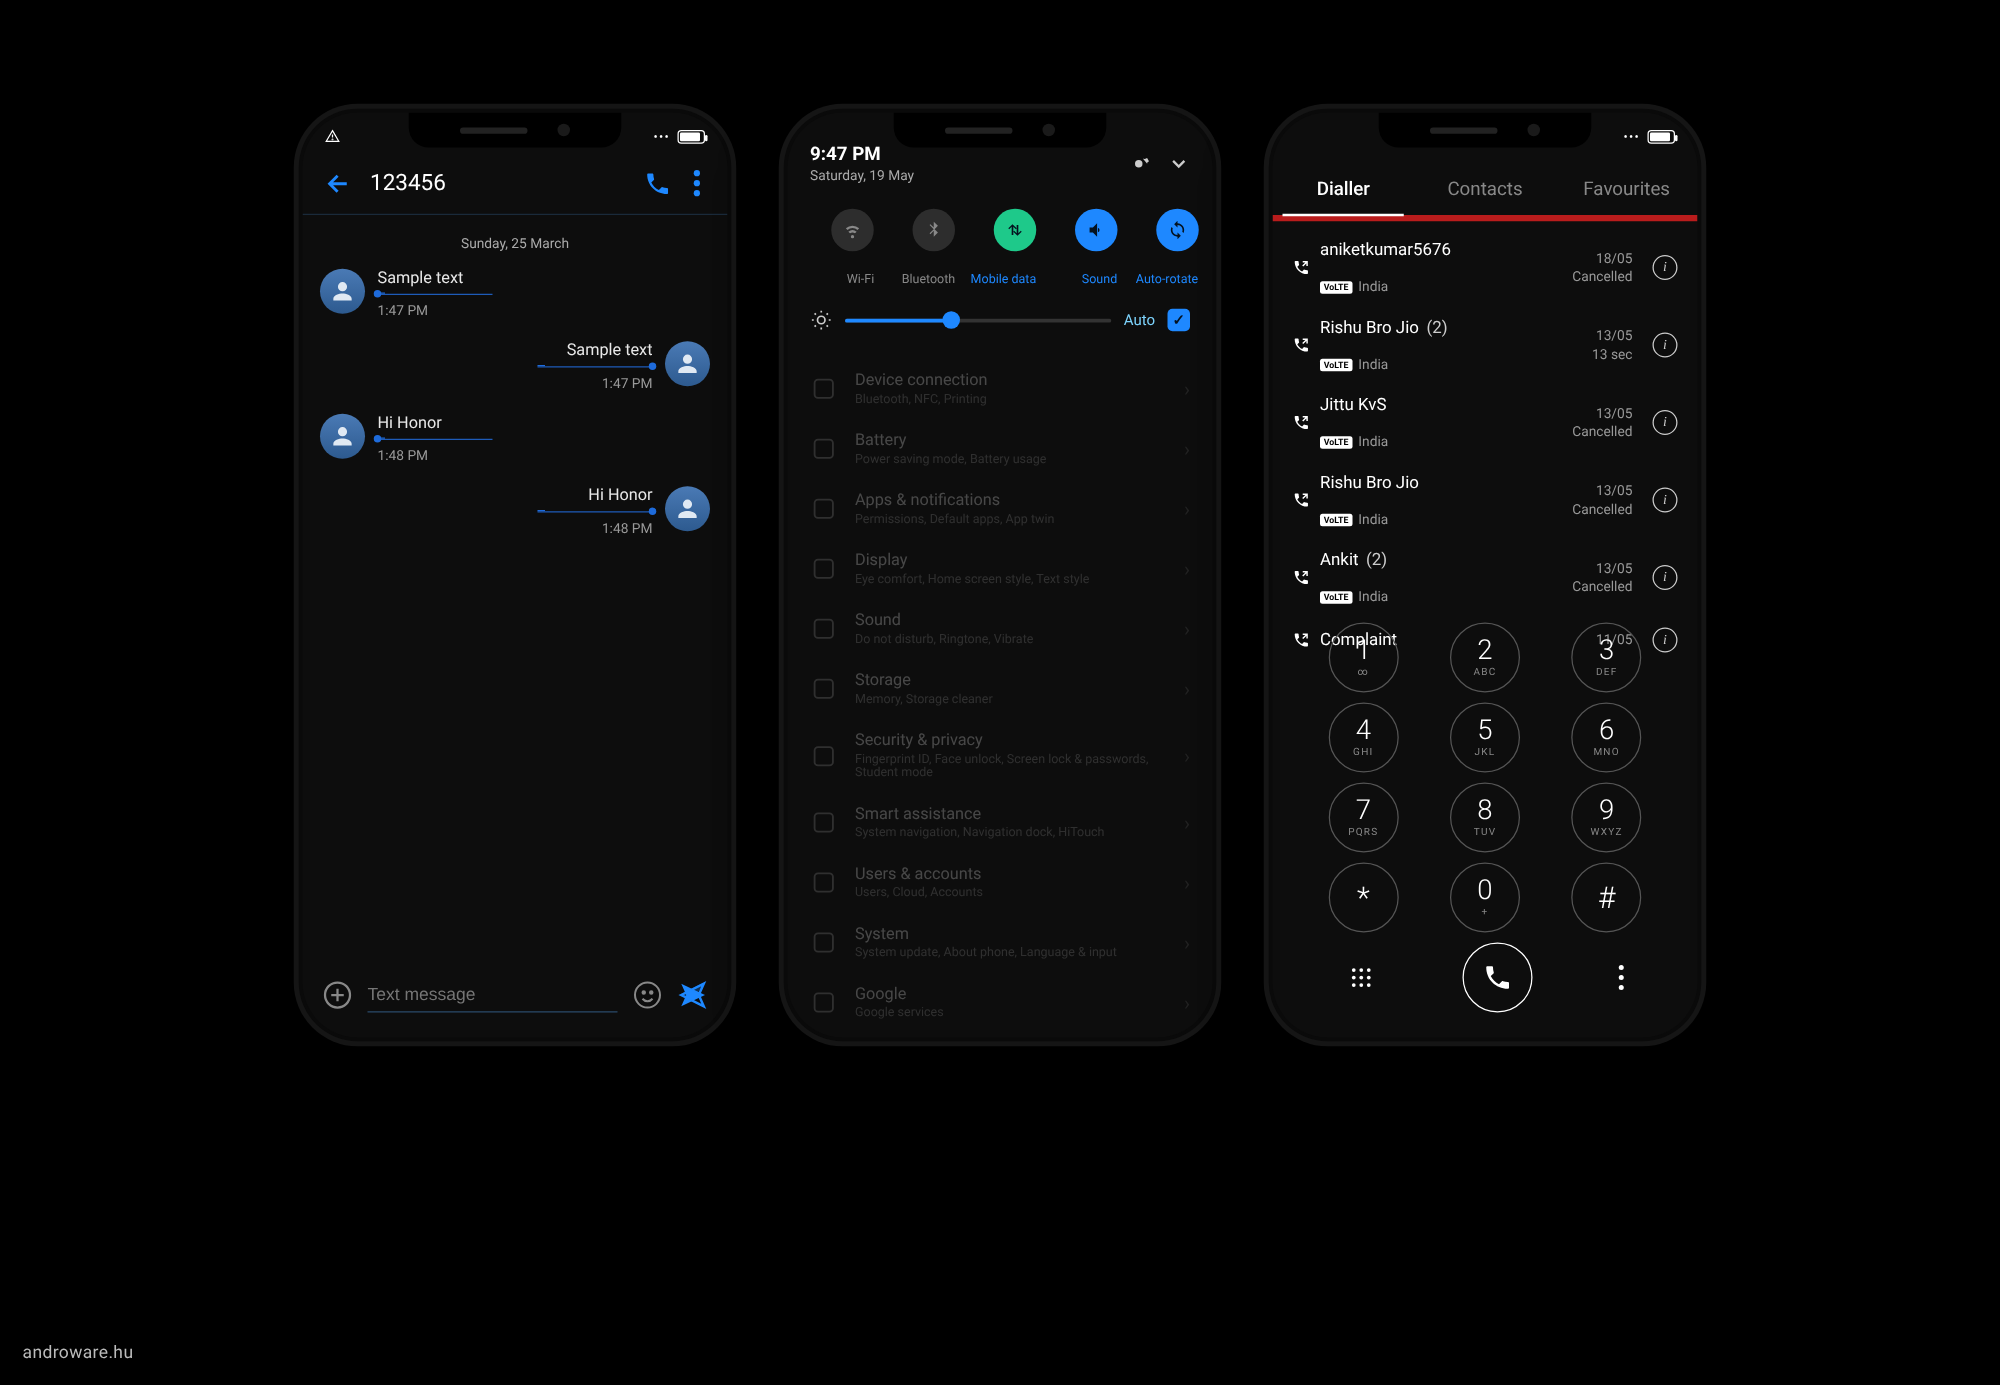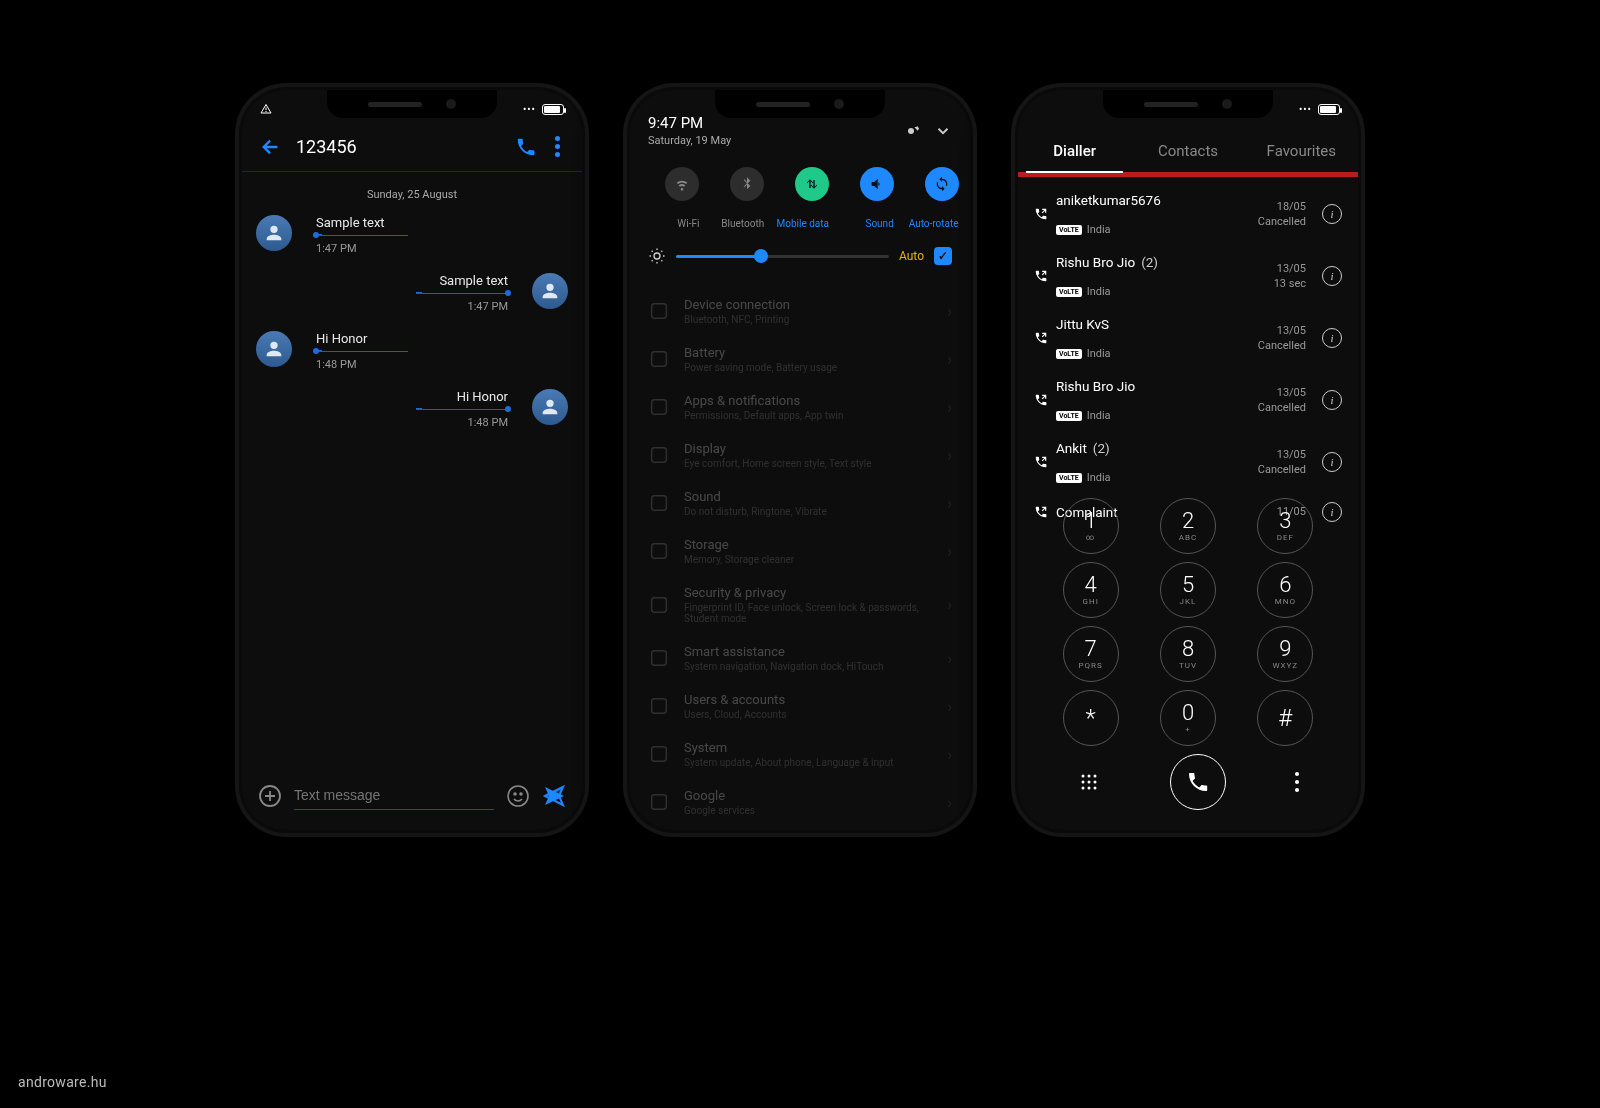--- a/index.html
+++ b/index.html
@@ -59,21 +59,21 @@
     padding: 10px 18px;
     border-bottom:1px solid #1a2a3a;
   }
   .back-arrow{width:22px;height:22px;color:#1e88ff;}
   .p1-title{flex:1;font-size:18px;font-weight:400;}
   .call-icon{width:22px;height:22px;color:#1e88ff;}
   .menu-dots{display:flex;flex-direction:column;gap:3px;padding:4px;}
   .menu-dots span{width:5px;height:5px;background:#1e88ff;border-radius:50%;}
   .p1-body{padding:14px 14px 0;}
   .date-sep{text-align:center;font-size:11px;color:#aaa;margin:2px 0 14px;}
-  .msg-row{display:flex;align-items:flex-start;gap:24px;margin-bottom:18px;}
+  .msg-row{display:flex;align-items:flex-start;gap:10px;margin-bottom:18px;}
   .msg-row.out{flex-direction:row-reverse;}
   .avatar{width:36px;height:36px;border-radius:50%;background:linear-gradient(#4a7ab5,#2d5a8f);display:flex;align-items:center;justify-content:center;}
   .avatar svg{width:22px;height:22px;fill:#e0e9f3;}
   .bubble{display:flex;flex-direction:column;}
   .msg-text{font-size:13px;color:#e8e8e8;padding-bottom:4px;}
   .msg-line{width:92px;height:2px;background:linear-gradient(to right,#1e6bdb,#1e6bdb 6px,transparent 6px);border-bottom:1px solid #1e5bb8;position:relative;}
   .msg-line.in::before{content:"";position:absolute;left:-3px;top:-2px;width:6px;height:6px;border-radius:50%;background:#1e6bdb;}
   .msg-line.out::after{content:"";position:absolute;right:-3px;top:-2px;width:6px;height:6px;border-radius:50%;background:#1e6bdb;}
   .msg-time{font-size:11px;color:#999;margin-top:6px;}
   .msg-row.out .bubble{align-items:flex-end;}
@@ -84,40 +84,40 @@
   .comp-icon{width:24px;height:24px;color:#888;}
   .comp-input{
     flex:1;border:none;background:transparent;border-bottom:1px solid #2a4a6a;
     color:#aaa;font-size:14px;padding:6px 0;outline:none;
   }
   .send-icon{color:#1e88ff;}
 
   
   .p2-header{padding:4px 18px 8px;}
   .p2-time-row{display:flex;align-items:center;gap:10px;}
-  .p2-time{font-size:15px;font-weight:400;flex:1;}
+  .p2-time{font-size:15px;font-weight:700;flex:1;}
   .p2-date{font-size:11px;color:#aaa;margin-top:2px;}
   .p2-hdr-icons{display:flex;gap:14px;align-items:center;}
   .gear{width:18px;height:18px;color:#ccc;}
   .chev{width:18px;height:18px;color:#ccc;}
   .qs-row{display:flex;justify-content:space-around;padding:12px 8px 4px;}
   .qs-item{display:flex;flex-direction:column;align-items:flex-end;gap:17px;width:58px;}
   .qs-circle{width:34px;height:34px;border-radius:50%;background:#2d2d2d;display:flex;align-items:center;justify-content:center;}
   .qs-circle.on{background:#1e88ff;}
   .qs-circle.green{background:#1ec98a;}
   .qs-circle svg{width:16px;height:16px;fill:#888;}
   .qs-circle.on svg,.qs-circle.green svg{fill:#04121f;}
   .qs-label{font-size:10px;color:#888;text-align:center;}
   .qs-label.ac{color:#1e88ff;}
   .brightness{display:flex;align-items:center;gap:10px;padding:14px 18px;}
   .bright-icon{width:18px;height:18px;color:#ccc;}
   .slider-track{flex:1;height:3px;background:#333;border-radius:2px;position:relative;}
   .slider-fill{position:absolute;left:0;top:0;bottom:0;width:40%;background:#1e88ff;border-radius:2px;}
   .slider-thumb{position:absolute;left:40%;top:50%;transform:translate(-50%,-50%);width:14px;height:14px;border-radius:50%;background:#1e88ff;}
-  .auto-lbl{font-size:12px;color:#eab308;}
+  .auto-lbl{font-size:12px;color:#7dd3fc;}
   .auto-check{width:18px;height:18px;border-radius:4px;background:#1e88ff;display:flex;align-items:center;justify-content:center;}
   .auto-check::after{content:"✓";color:#041220;font-size:12px;font-weight:bold;}
   .settings-list{padding:8px 0;}
   .setting-row{display:flex;align-items:center;gap:14px;padding:10px 18px;opacity:.28;}
   .set-icon{width:22px;height:22px;color:#888;flex-shrink:0;}
   .set-txt{flex:1;}
   .set-title{font-size:13px;color:#ddd;}
   .set-sub{font-size:10px;color:#888;margin-top:2px;}
   .set-arrow{color:#555;font-size:16px;}
 
@@ -186,21 +186,21 @@
           <path d="M6.6 10.8c1.4 2.8 3.8 5.2 6.6 6.6l2.2-2.2c.3-.3.7-.4 1-.2 1.2.4 2.5.6 3.8.6.6 0 1 .4 1 1V20c0 .6-.4 1-1 1C10.6 21 3 13.4 3 4c0-.6.4-1 1-1h3.4c.6 0 1 .4 1 1 0 1.3.2 2.6.6 3.8.1.4 0 .8-.2 1l-2.2 2z"></path>
         </svg>
       <div class="menu-dots">
           <span></span>
           <span></span>
           <span></span>
         </div>
     </div>
 
     <div class="p1-body">
-      <div class="date-sep">Sunday, 25 August</div>
+      <div class="date-sep">Sunday, 25 March</div>
       <div id="p1-messages">
           <div class="msg-row ">
             <div class="avatar">
               <svg viewBox="0 0 24 24">
                 <path d="M12 12a4 4 0 100-8 4 4 0 000 8zm0 2c-3 0-8 1.5-8 4.5V20h16v-1.5c0-3-5-4.5-8-4.5z"></path>
               </svg>
             </div>
             <div class="bubble">
               <div class="msg-text">Sample text</div>
               <div class="msg-line in"></div>

